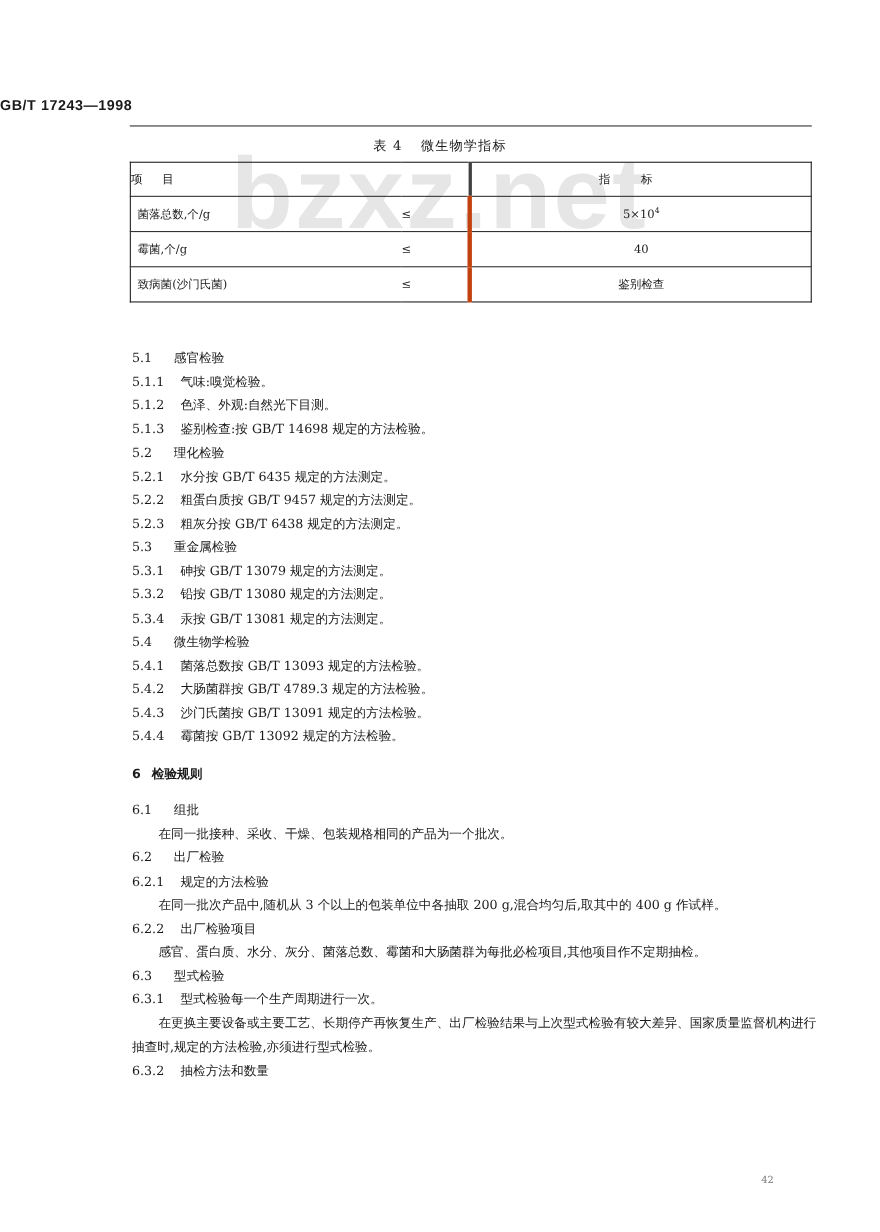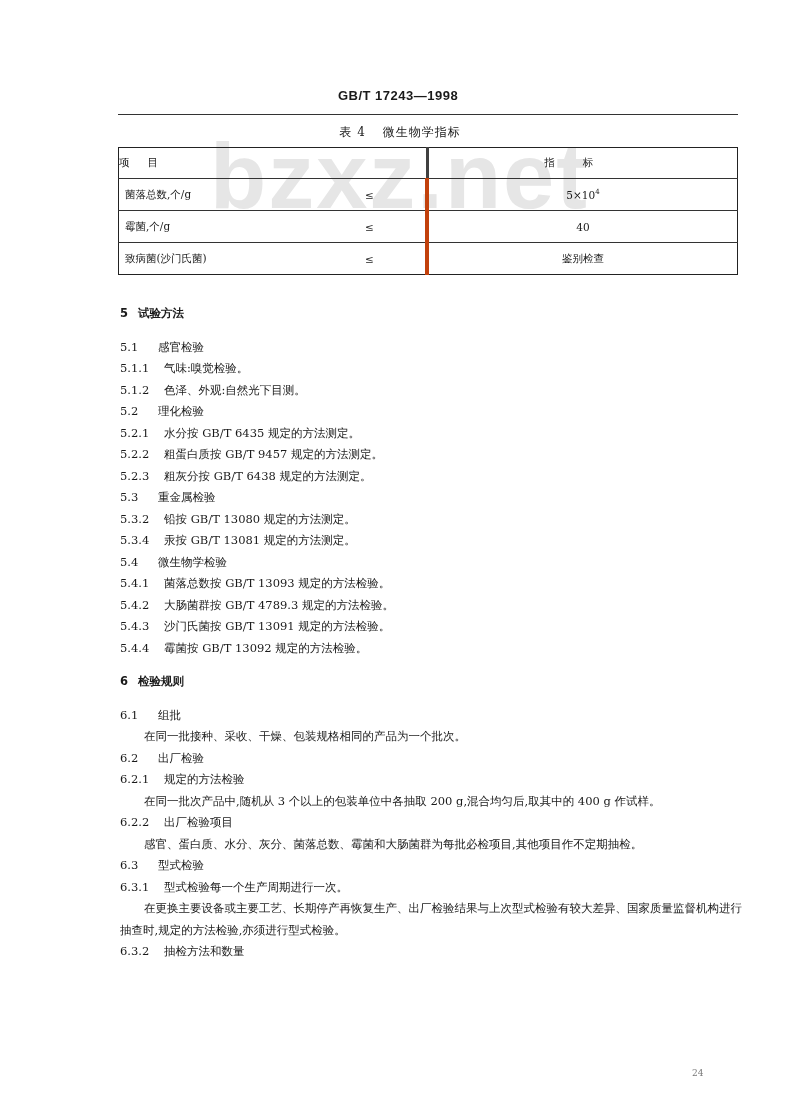--- a/index.html
+++ b/index.html
@@ -1,21 +1,21 @@
 <!DOCTYPE html>
 <html><head>
 <meta charset="utf-8">
 <style>
   html, body { margin:0; padding:0; }
   body {
     width:800px; height:1120px; background:#ffffff; position:relative; overflow:hidden;
     font-family:"DejaVu Serif", serif; color:#1a1a1a;
   }
   .page-header {
-    position:absolute; left:0; top:88px; width:796px; text-align:center;
+    position:absolute; left:0; top:88px; width:796px; 
     font-family:"Liberation Sans", sans-serif; font-size:13px; font-weight:bold; letter-spacing:0.5px;
   }
   .header-rule { position:absolute; left:118px; top:114px; width:620px; height:1px; background:#333; }
   .table-caption {
     position:absolute; left:0; top:124px; width:800px; text-align:center; font-size:12px; letter-spacing:1px;
   }
   .table-caption .num { margin-right:12px; }
   .watermark {
     position:absolute; left:200px; top:130px; font-family:"Liberation Sans", sans-serif; font-weight:bold;
     font-size:92px; color:#e6e6e6; letter-spacing:2px; z-index:0; line-height:1;margin-left:10px;
@@ -78,33 +78,34 @@
   </tr>
   <tr>
     <td class="item">致病菌(沙门氏菌)</td>
     <td class="op">≤</td>
     <td class="val">鉴别检查</td>
   </tr>
 </tbody>
   </table>
 
 <div class="body-text">
-  <div class="line sec"><span class="n">5</span><span>试验方法</span></div>
   <div class="gap-sec"></div>
 
   <div class="line"><span class="n1">5.1</span><span>感官检验</span></div>
   <div class="line"><span class="n2">5.1.1</span><span>气味:嗅觉检验。</span></div>
   <div class="line"><span class="n2">5.1.2</span><span>色泽、外观:自然光下目测。</span></div>
+  <div class="line"><span class="n2">5.1.3</span><span>鉴别检查:按 GB/T 14698 规定的方法检验。</span></div>
 
   <div class="line"><span class="n1">5.2</span><span>理化检验</span></div>
   <div class="line"><span class="n2">5.2.1</span><span>水分按 GB/T 6435 规定的方法测定。</span></div>
   <div class="line"><span class="n2">5.2.2</span><span>粗蛋白质按 GB/T 9457 规定的方法测定。</span></div>
   <div class="line"><span class="n2">5.2.3</span><span>粗灰分按 GB/T 6438 规定的方法测定。</span></div>
 
   <div class="line"><span class="n1">5.3</span><span>重金属检验</span></div>
+  <div class="line"><span class="n2">5.3.1</span><span>砷按 GB/T 13079 规定的方法测定。</span></div>
   <div class="line"><span class="n2">5.3.2</span><span>铅按 GB/T 13080 规定的方法测定。</span></div>
   <div class="line"><span class="n2">5.3.4</span><span>汞按 GB/T 13081 规定的方法测定。</span></div>
 
   <div class="line"><span class="n1">5.4</span><span>微生物学检验</span></div>
   <div class="line"><span class="n2">5.4.1</span><span>菌落总数按 GB/T 13093 规定的方法检验。</span></div>
   <div class="line"><span class="n2">5.4.2</span><span>大肠菌群按 GB/T 4789.3 规定的方法检验。</span></div>
   <div class="line"><span class="n2">5.4.3</span><span>沙门氏菌按 GB/T 13091 规定的方法检验。</span></div>
   <div class="line"><span class="n2">5.4.4</span><span>霉菌按 GB/T 13092 规定的方法检验。</span></div>
 
   <div class="gap-sec"></div>
@@ -121,13 +122,13 @@
   <div class="line"><span class="n2">6.2.2</span><span>出厂检验项目</span></div>
   <div class="line indent">感官、蛋白质、水分、灰分、菌落总数、霉菌和大肠菌群为每批必检项目,其他项目作不定期抽检。</div>
 
   <div class="line"><span class="n1">6.3</span><span>型式检验</span></div>
   <div class="line"><span class="n2">6.3.1</span><span>型式检验每一个生产周期进行一次。</span></div>
   <div class="wrap" style="text-indent:24px;">在更换主要设备或主要工艺、长期停产再恢复生产、出厂检验结果与上次型式检验有较大差异、国家质量监督机构进行抽查时,规定的方法检验,亦须进行型式检验。</div>
 
   <div class="line"><span class="n2">6.3.2</span><span>抽检方法和数量</span></div>
 </div>
 
-<div class="page-num">24</div>
+<div class="page-num">42</div>
 
 </body></html>

